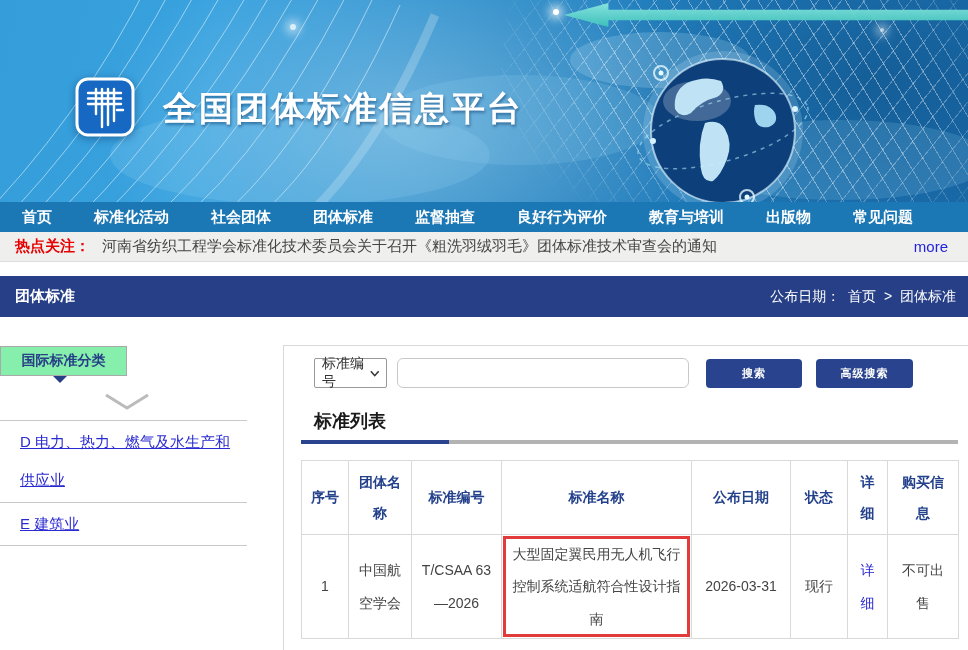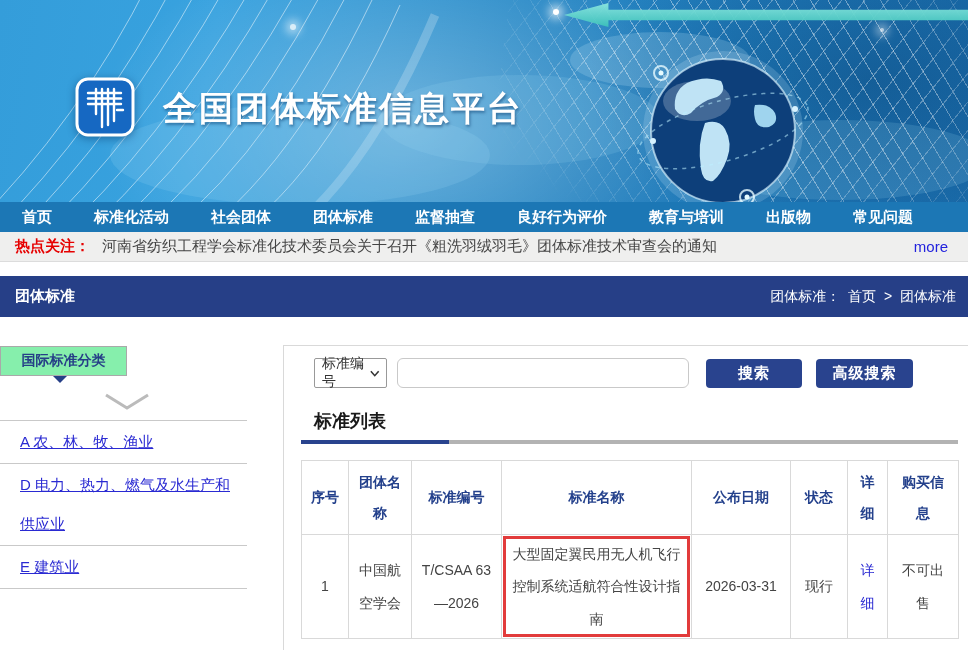--- a/index.html
+++ b/index.html
@@ -72,21 +72,21 @@
 
   .main { flex:1; border-left:1px solid #d9d9d9; border-top:1px solid #d9d9d9;
     padding:12px 10px 0 17px; }
   .search-row { display:flex; align-items:center; margin-left:13px; }
   .std-select { width:73px; height:30px; border:1px solid #999; background:#fff; border-radius:2px;
     display:flex; align-items:center; justify-content:space-between; padding:0 6px 0 7px;
     font-size:14px; color:#333; cursor:pointer; }
   .search-input { width:292px; height:30px; margin-left:10px; border:1px solid #c9c9c9;
     border-radius:6px; outline:none; padding:0 10px; font-size:14px; }
   .btn { height:29px; border:none; border-radius:4px; background:#29438e; color:#fff;
-    font-size:15px; font-weight:bold; cursor:pointer; font-family:inherit; letter-spacing:1px; }
+    font-size:11px; font-weight:bold; cursor:pointer; font-family:inherit; letter-spacing:1px; }
   .btn-search { width:96px; margin-left:17px; }
   .btn-adv { width:97px; margin-left:14px; }
 
   .list-title { margin:21px 0 0 13px; font-size:18px; font-weight:bold; color:#1a1a1a; }
   .title-underline { margin-top:7px; width:657px; height:4px; background:#b3b3b3; }
   .title-underline .blue { width:148px; height:4px; background:#29438e; }
 
   table.std { margin-top:16px; width:657px; border-collapse:collapse; table-layout:fixed; }
   .std th, .std td { border:1px solid #d9d9d9; text-align:center; vertical-align:middle;
     padding:2px 8px; font-size:14px; line-height:2.3; }
@@ -178,41 +178,40 @@
 
   <div class="hotbar">
     <span class="hot-label">热点关注：</span>
     <a href="#" class="hot-notice">河南省纺织工程学会标准化技术委员会关于召开《粗洗羽绒羽毛》团体标准技术审查会的通知</a>
     <a href="#" class="more-link">more</a>
   </div>
 
   <div class="navybar">
     <span class="section-title">团体标准</span>
     <div class="breadcrumb">
-      <span>团体标准：</span>
+      <span>公布日期：</span>
       <a href="#">首页</a>
       <span>&gt;</span>
       <span>团体标准</span>
     </div>
   </div>
 
   <div class="content">
 
     <aside class="sidebar">
       <div class="tabs">
         <div class="tab inactive">
           <span>国际标准分类</span>
         </div>
       </div>
       <div class="tab-pointer"></div>
       <svg class="chevron" width="46" height="18" viewBox="0 0 46 18">
         <polyline points="2,2 23,15 44,2" fill="none" stroke="#bbbbbb" stroke-width="3"></polyline>
       </svg>
       <ul class="cat-list">
-        <li><a href="#">A 农、林、牧、渔业</a></li>
         <li><a href="#">D 电力、热力、燃气及水生产和供应业</a></li>
         <li><a href="#">E 建筑业</a></li>
       </ul>
     </aside>
 
     <main class="main">
       <div class="search-row">
         <div class="std-select">
           <span>标准编号</span>
           <svg width="11" height="7" viewBox="0 0 11 7">

